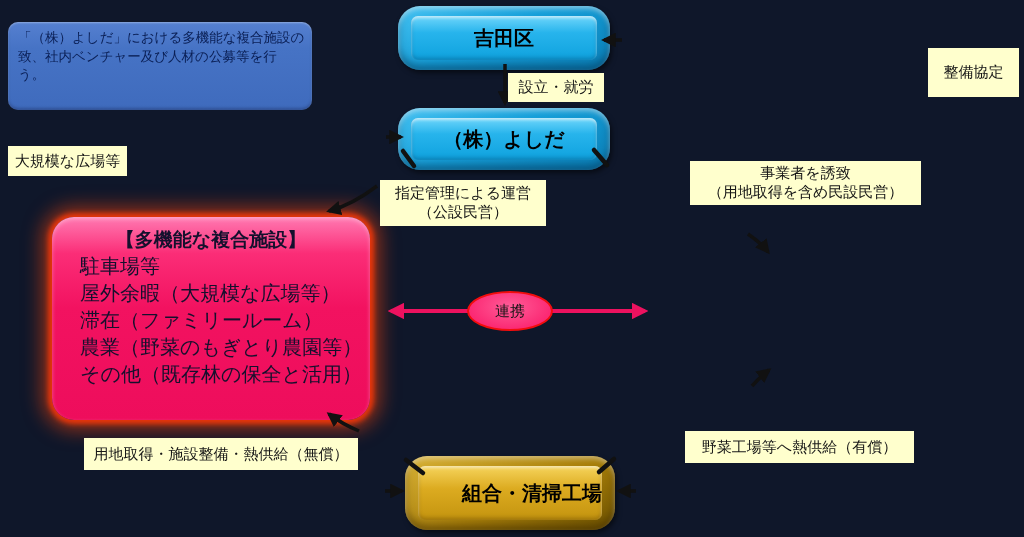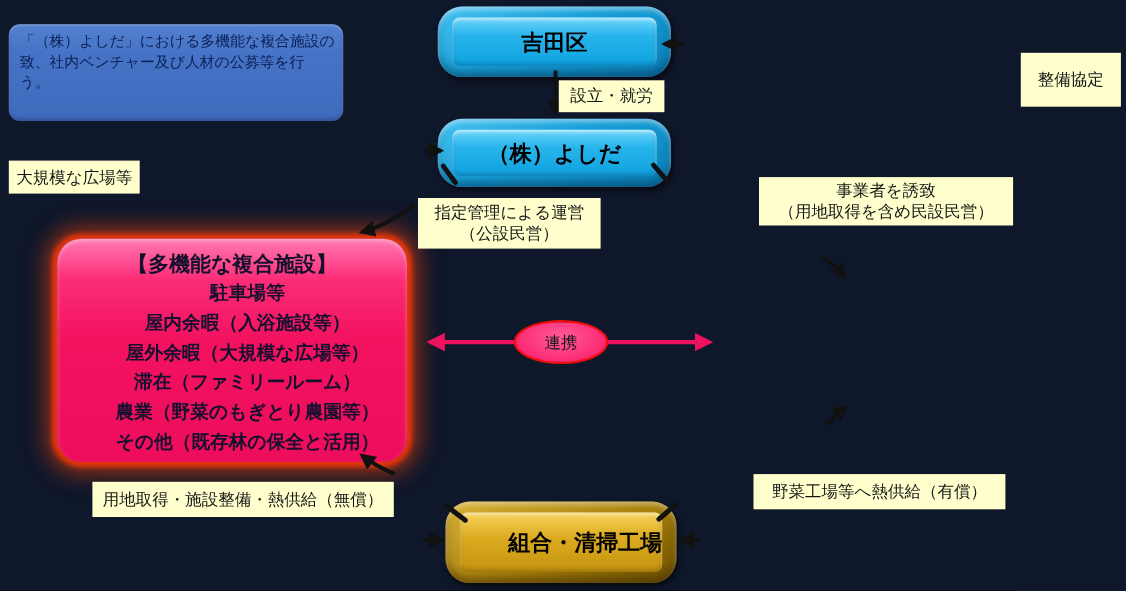--- a/index.html
+++ b/index.html
@@ -35,21 +35,21 @@
         display:flex;align-items:center;justify-content:center;padding-left:44px;}
   .box3d .txt{font-size:20px;font-weight:700;color:#000;white-space:nowrap;}
 
   
   .pink{border-radius:22px;z-index:2;color:#14102d;
         background:linear-gradient(180deg,#ff7ab2 0%,#fb2d77 18%,#f21260 45%,#ee0d5c 100%);
         box-shadow:0 0 5px 4px rgba(250,55,8,.85), 0 0 18px 11px rgba(255,70,10,.5),
                    inset 0 2px 4px rgba(255,255,255,.35);
         box-sizing:border-box;}
   .pink .ttl{font-size:19px;font-weight:700;text-align:center;white-space:nowrap;}
-  .pink .item{font-size:17px;font-weight:700;line-height:27px;white-space:nowrap;text-align:center;}
+  .pink .item{font-size:20px;font-weight:400;line-height:27px;white-space:nowrap;}
 
   
   .ellipse{left:467px;top:291px;width:86px;height:40px;border-radius:50%;z-index:8;
         background:radial-gradient(ellipse at 50% 38%,#ff5c98 0%,#fb2a74 70%,#f51e6b 100%);
         border:2.5px solid #f20d0d;box-sizing:border-box;
         display:flex;align-items:center;justify-content:center;
         font-size:15px;color:#131313;white-space:nowrap;}
 
   svg.arrows{position:absolute;left:0;top:0;z-index:5;}
 </style>
@@ -102,21 +102,20 @@
   <div class="abs box3d gold" style="left:405px;top:456px;width:210px;height:74px;">
     <div class="inner">
       <span class="txt">組合・清掃工場</span>
     </div>
   </div>
 
   <div class="abs pink" style="left:52px;top:217px;width:318px;height:203px;padding:10px 0 0 0;">
     <div class="ttl">【多機能な複合施設】</div>
     <div style="padding-left:28px;">
       <div class="item">駐車場等</div>
-      <div class="item">屋内余暇（入浴施設等）</div>
       <div class="item">屋外余暇（大規模な広場等）</div>
       <div class="item">滞在（ファミリールーム）</div>
       <div class="item">農業（野菜のもぎとり農園等）</div>
       <div class="item">その他（既存林の保全と活用）</div>
     </div>
   </div>
 
 
   <svg class="arrows" width="1024" height="537" viewBox="0 0 1024 537">
     <defs>

